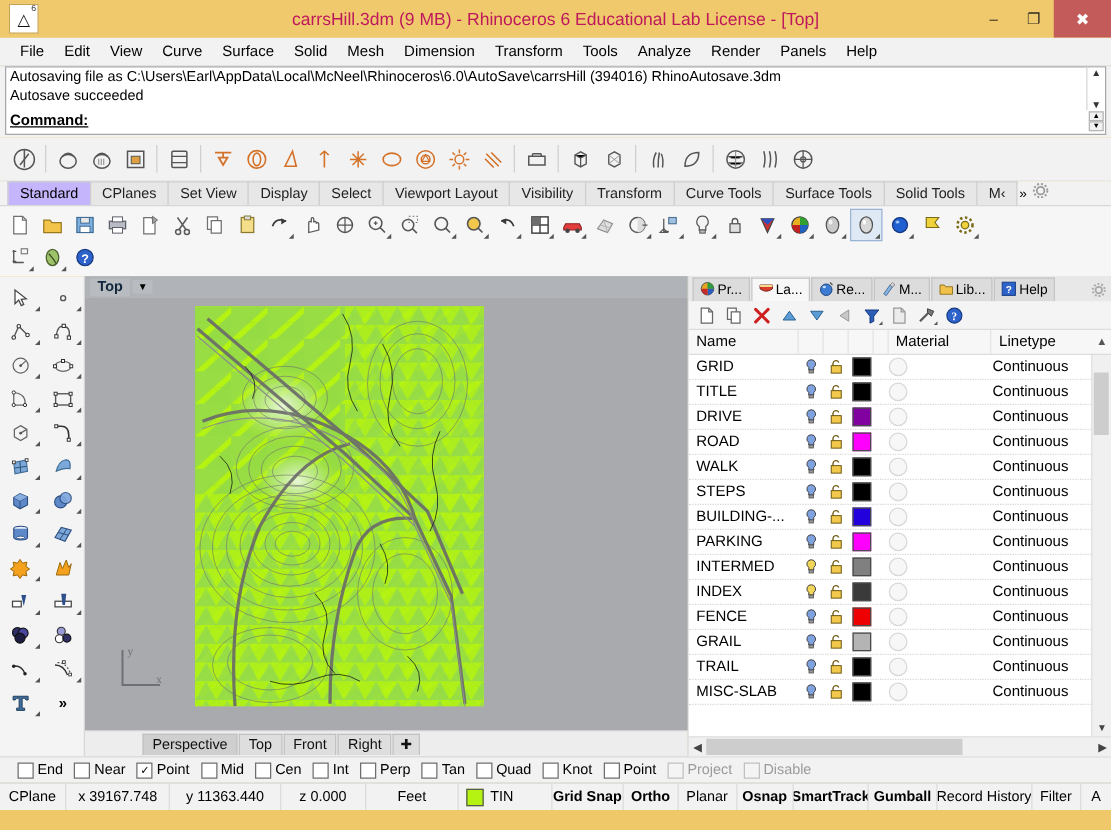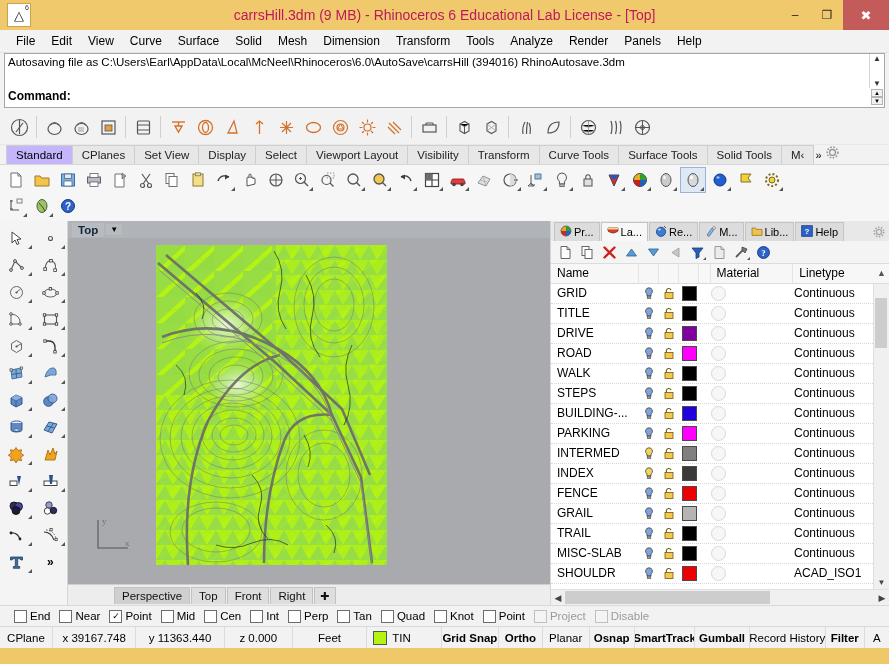--- a/index.html
+++ b/index.html
@@ -28,21 +28,21 @@
      border-bottom:1px solid #e2e2e2;}
   .menubar .mi{padding:2px 8px;font-size:12px;color:#000;}
 
   
   .cmdarea{background:#f2f2f2;padding:0 4px 2px 4px;}
   .cmd-history{background:#fff;border:1px solid #a7a6aa;height:32px;position:relative;
      padding:1px 16px 1px 3px;overflow:hidden;}
   .cmd-line{font-size:11.5px;line-height:15px;white-space:nowrap;}
   .cmd-prompt{background:#fff;border:1px solid #a7a6aa;border-top:none;height:17px;position:relative;
      padding:1px 16px 1px 3px;margin-top:-1px;}
-  .cmd-prompt .label{font-size:12px;font-weight:bold;line-height:15px;}
+  .cmd-prompt .label{font-size:12px;font-weight:bold;line-height:15px;text-decoration:underline;}
   .scr-arrows{position:absolute;right:0;top:0;width:14px;height:100%;
      background:#fff;border-left:1px solid #d5d5d5;display:flex;flex-direction:column;
      align-items:center;justify-content:space-between;font-size:8px;color:#333;}
   .scr-arrows span{line-height:9px;}
   .spin{position:absolute;right:1px;top:1px;width:12px;height:14px;display:flex;flex-direction:column;}
   .spin div{flex:1;border:1px solid #b4b4b4;background:#f1f1f1;font-size:6px;line-height:6px;
      display:flex;align-items:center;justify-content:center;}
 
   
   .mtoolbar{background:#f2f2f2;height:34px;display:flex;align-items:center;padding-left:6px;gap:1px;
@@ -176,20 +176,21 @@
     <div class="mi">Tools</div>
     <div class="mi">Analyze</div>
     <div class="mi">Render</div>
     <div class="mi">Panels</div>
     <div class="mi">Help</div>
   </div>
 
   <div class="cmdarea">
     <div class="cmd-history">
       <div class="cmd-line">Autosaving file as C:\Users\Earl\AppData\Local\McNeel\Rhinoceros\6.0\AutoSave\carrsHill (394016) RhinoAutosave.3dm</div>
+      <div class="cmd-line">Autosave succeeded</div>
       <div class="scr-arrows">
         <span>▲</span>
         <span>▼</span>
       </div>
     </div>
     <div class="cmd-prompt">
       <span class="label">Command:</span>
       <div class="spin">
         <div>▲</div>
         <div>▼</div>
@@ -1352,43 +1353,20 @@
               </div>
               <div class="lc" style="width:20px;justify-content:center;">
                 <span class="swatch" style="background:#000000;"></span>
               </div>
               <div class="lc" style="width:12px;"></div>
               <div class="lc" style="width:83px;">
                 <span class="matcircle"></span>
               </div>
               <div class="lc" style="width:81px;">Continuous</div>
             </div>
-            <div class="lrow">
-              <div class="lc name" style="width:88px;">SHOULDR</div>
-              <div class="lc" style="width:20px;justify-content:center;">
-                <svg width="12" height="13" viewBox="0 0 12 13">
-                  <path d="M6 0.8 a3.4 3.4 0 0 1 2 6.2 V9 H4 V7 A3.4 3.4 0 0 1 6 0.8z" fill="#7fa3e0" stroke="#444" stroke-width="0.8"></path>
-                  <rect x="4.2" y="9" width="3.6" height="2.4" fill="#9a9a9a" stroke="#444" stroke-width="0.6"></rect>
-                </svg>
-              </div>
-              <div class="lc" style="width:20px;justify-content:center;">
-                <svg width="12" height="13" viewBox="0 0 12 13">
-                  <rect x="2" y="5.5" width="8" height="6" fill="#f2c94c" stroke="#6e5a12" stroke-width="0.8"></rect>
-                  <path d="M3.4 5.5 V3.6 a2.4 2.4 0 0 1 4.6 -0.6" fill="none" stroke="#6e5a12" stroke-width="1.1"></path>
-                </svg>
-              </div>
-              <div class="lc" style="width:20px;justify-content:center;">
-                <span class="swatch" style="background:#ee0000;"></span>
-              </div>
-              <div class="lc" style="width:12px;"></div>
-              <div class="lc" style="width:83px;">
-                <span class="matcircle"></span>
-              </div>
-              <div class="lc" style="width:81px;">ACAD_ISO1</div>
-            </div>
           </div>
         <div class="vscroll">
           <div class="thumb" style="top:14px;height:50px;"></div>
           <div class="arr" style="position:absolute;bottom:0;width:15px;">▼</div>
         </div>
       </div>
 
       <div class="hscroll">
         <div class="arr">◀</div>
         <div class="track">
@@ -1466,17 +1444,17 @@
       <span class="lsw"></span>
       <span>TIN</span>
     </div>
     <div class="sb bold" style="width:58px;">Grid Snap</div>
     <div class="sb bold" style="width:40px;">Ortho</div>
     <div class="sb" style="width:44px;">Planar</div>
     <div class="sb bold" style="width:42px;">Osnap</div>
     <div class="sb bold" style="width:62px;">SmartTrack</div>
     <div class="sb bold" style="width:54px;">Gumball</div>
     <div class="sb" style="width:82px;">Record History</div>
-    <div class="sb" style="width:34px;font-weight:bold;">Filter</div>
+    <div class="sb" style="width:34px;">Filter</div>
     <div class="sb" style="width:16px;border-right:none;">A</div>
   </div>
 
 </div>
 
 </body></html>

